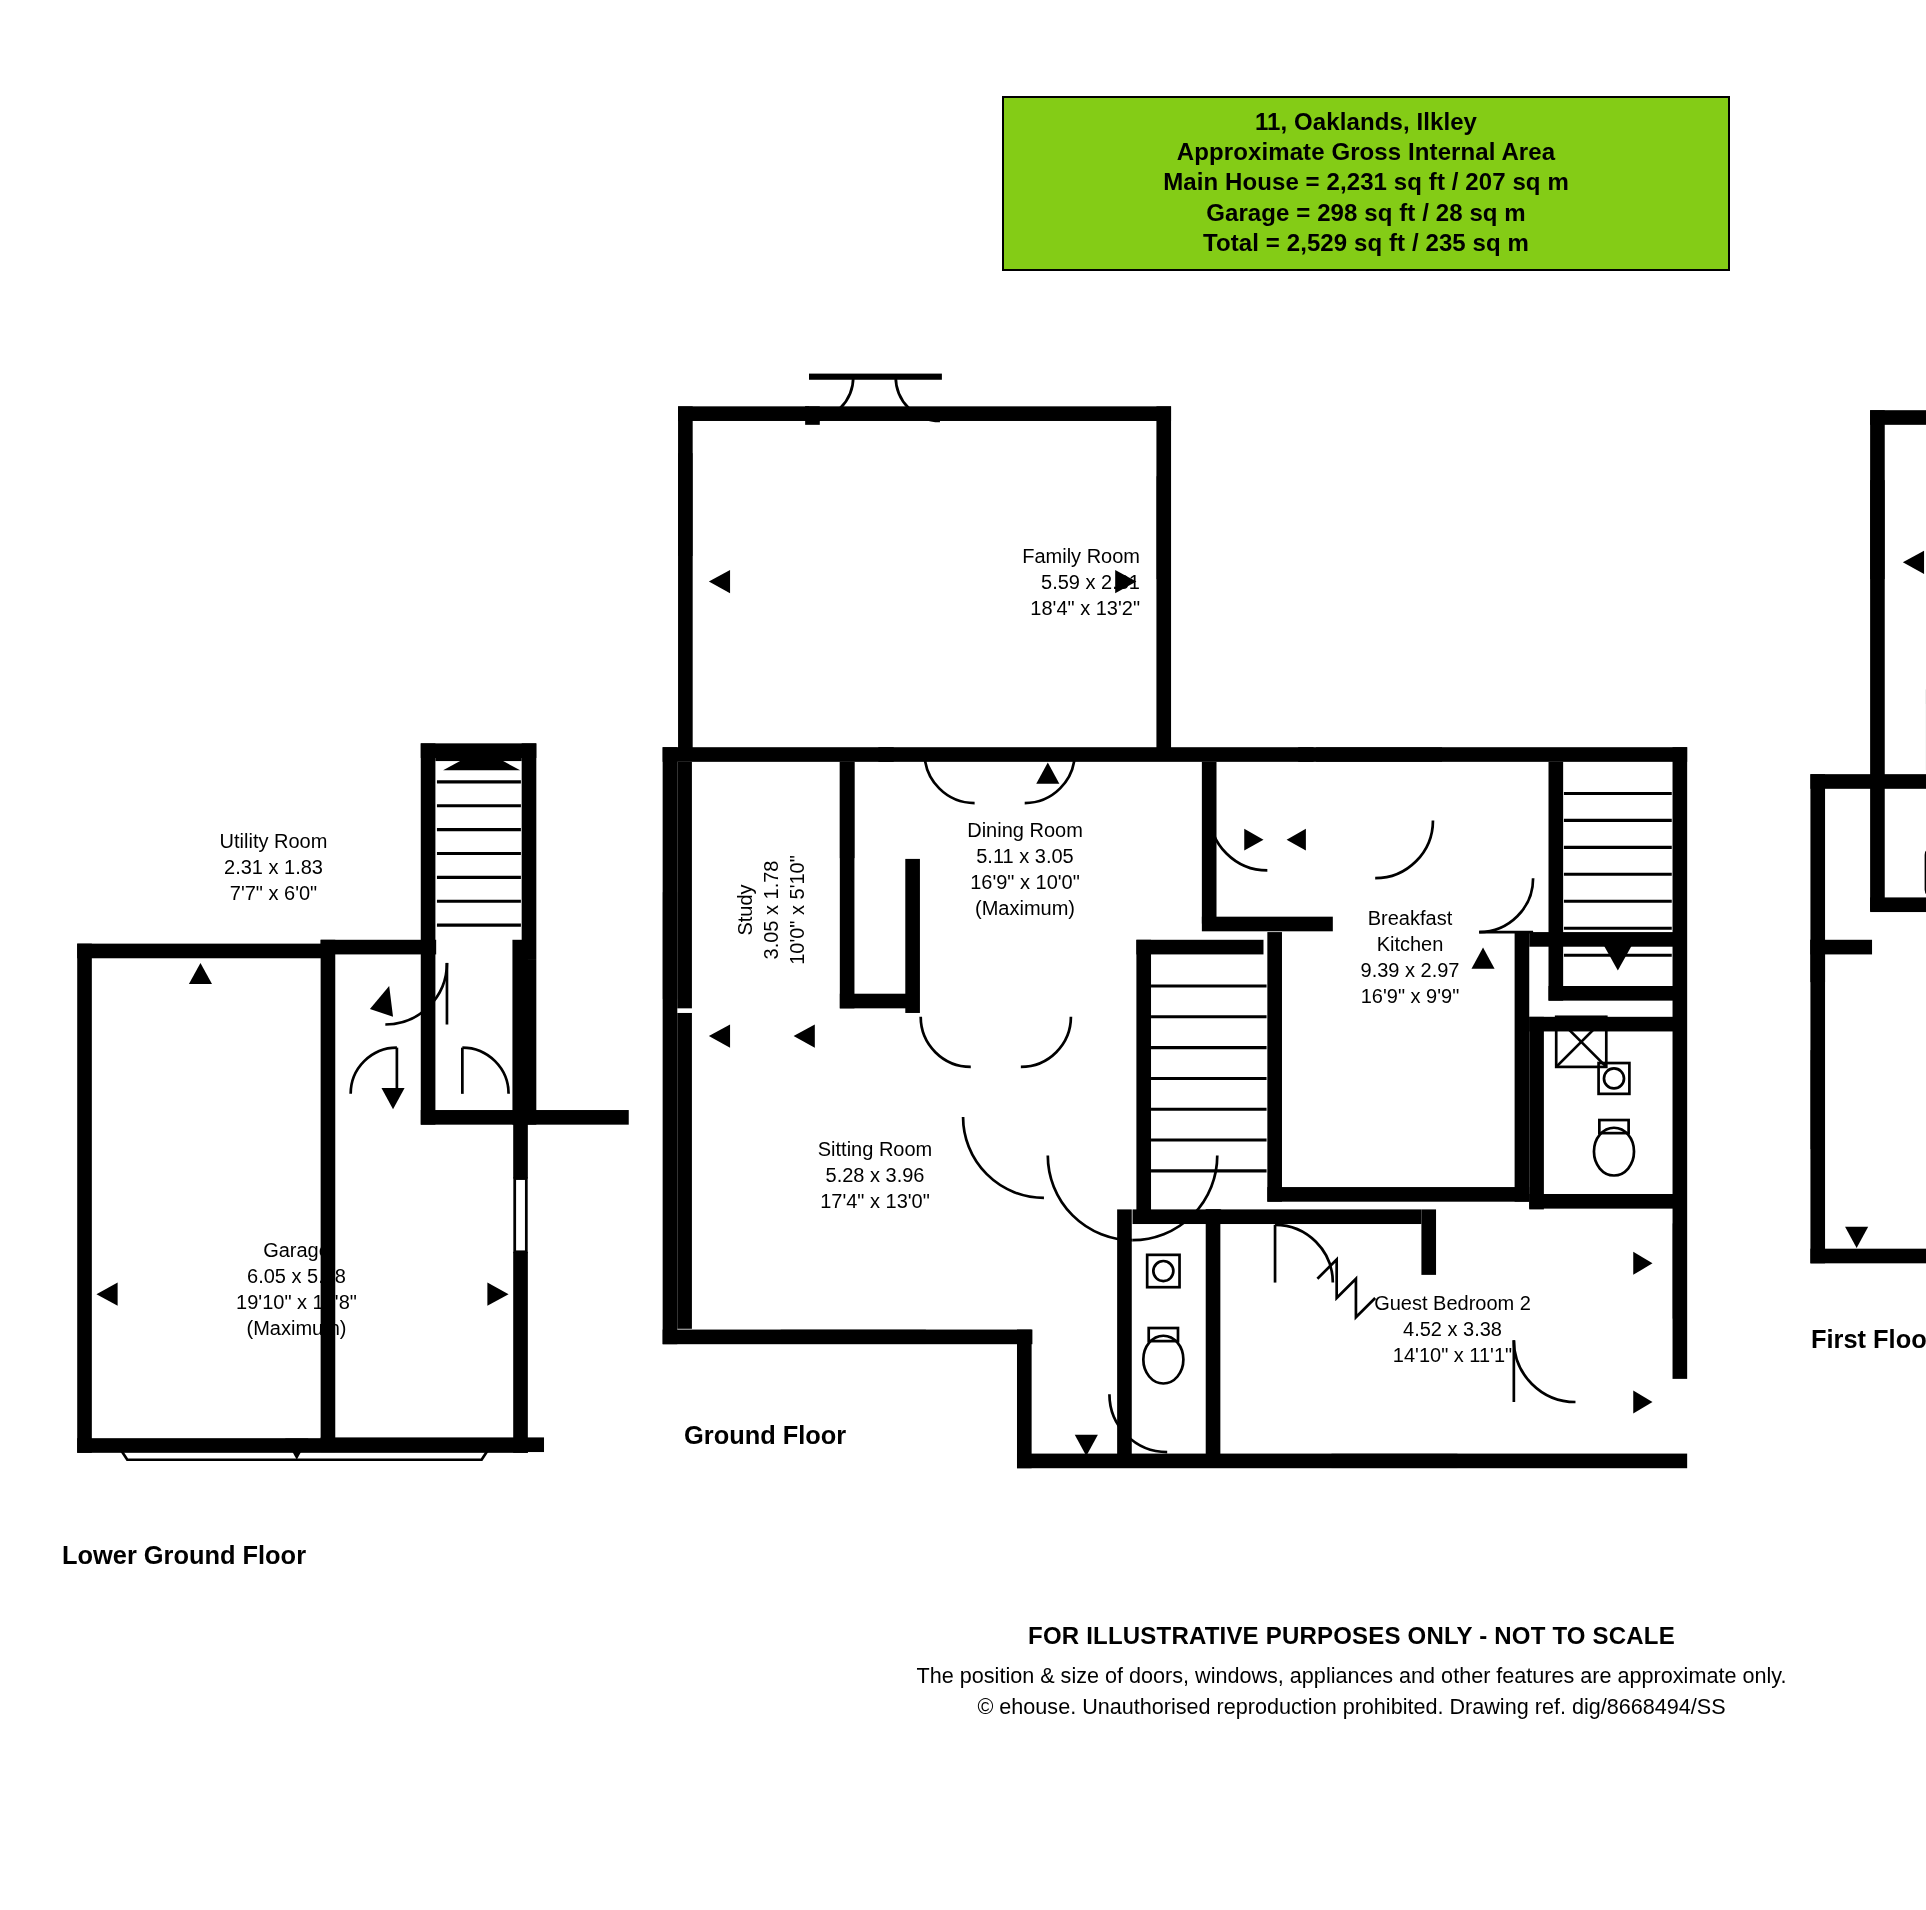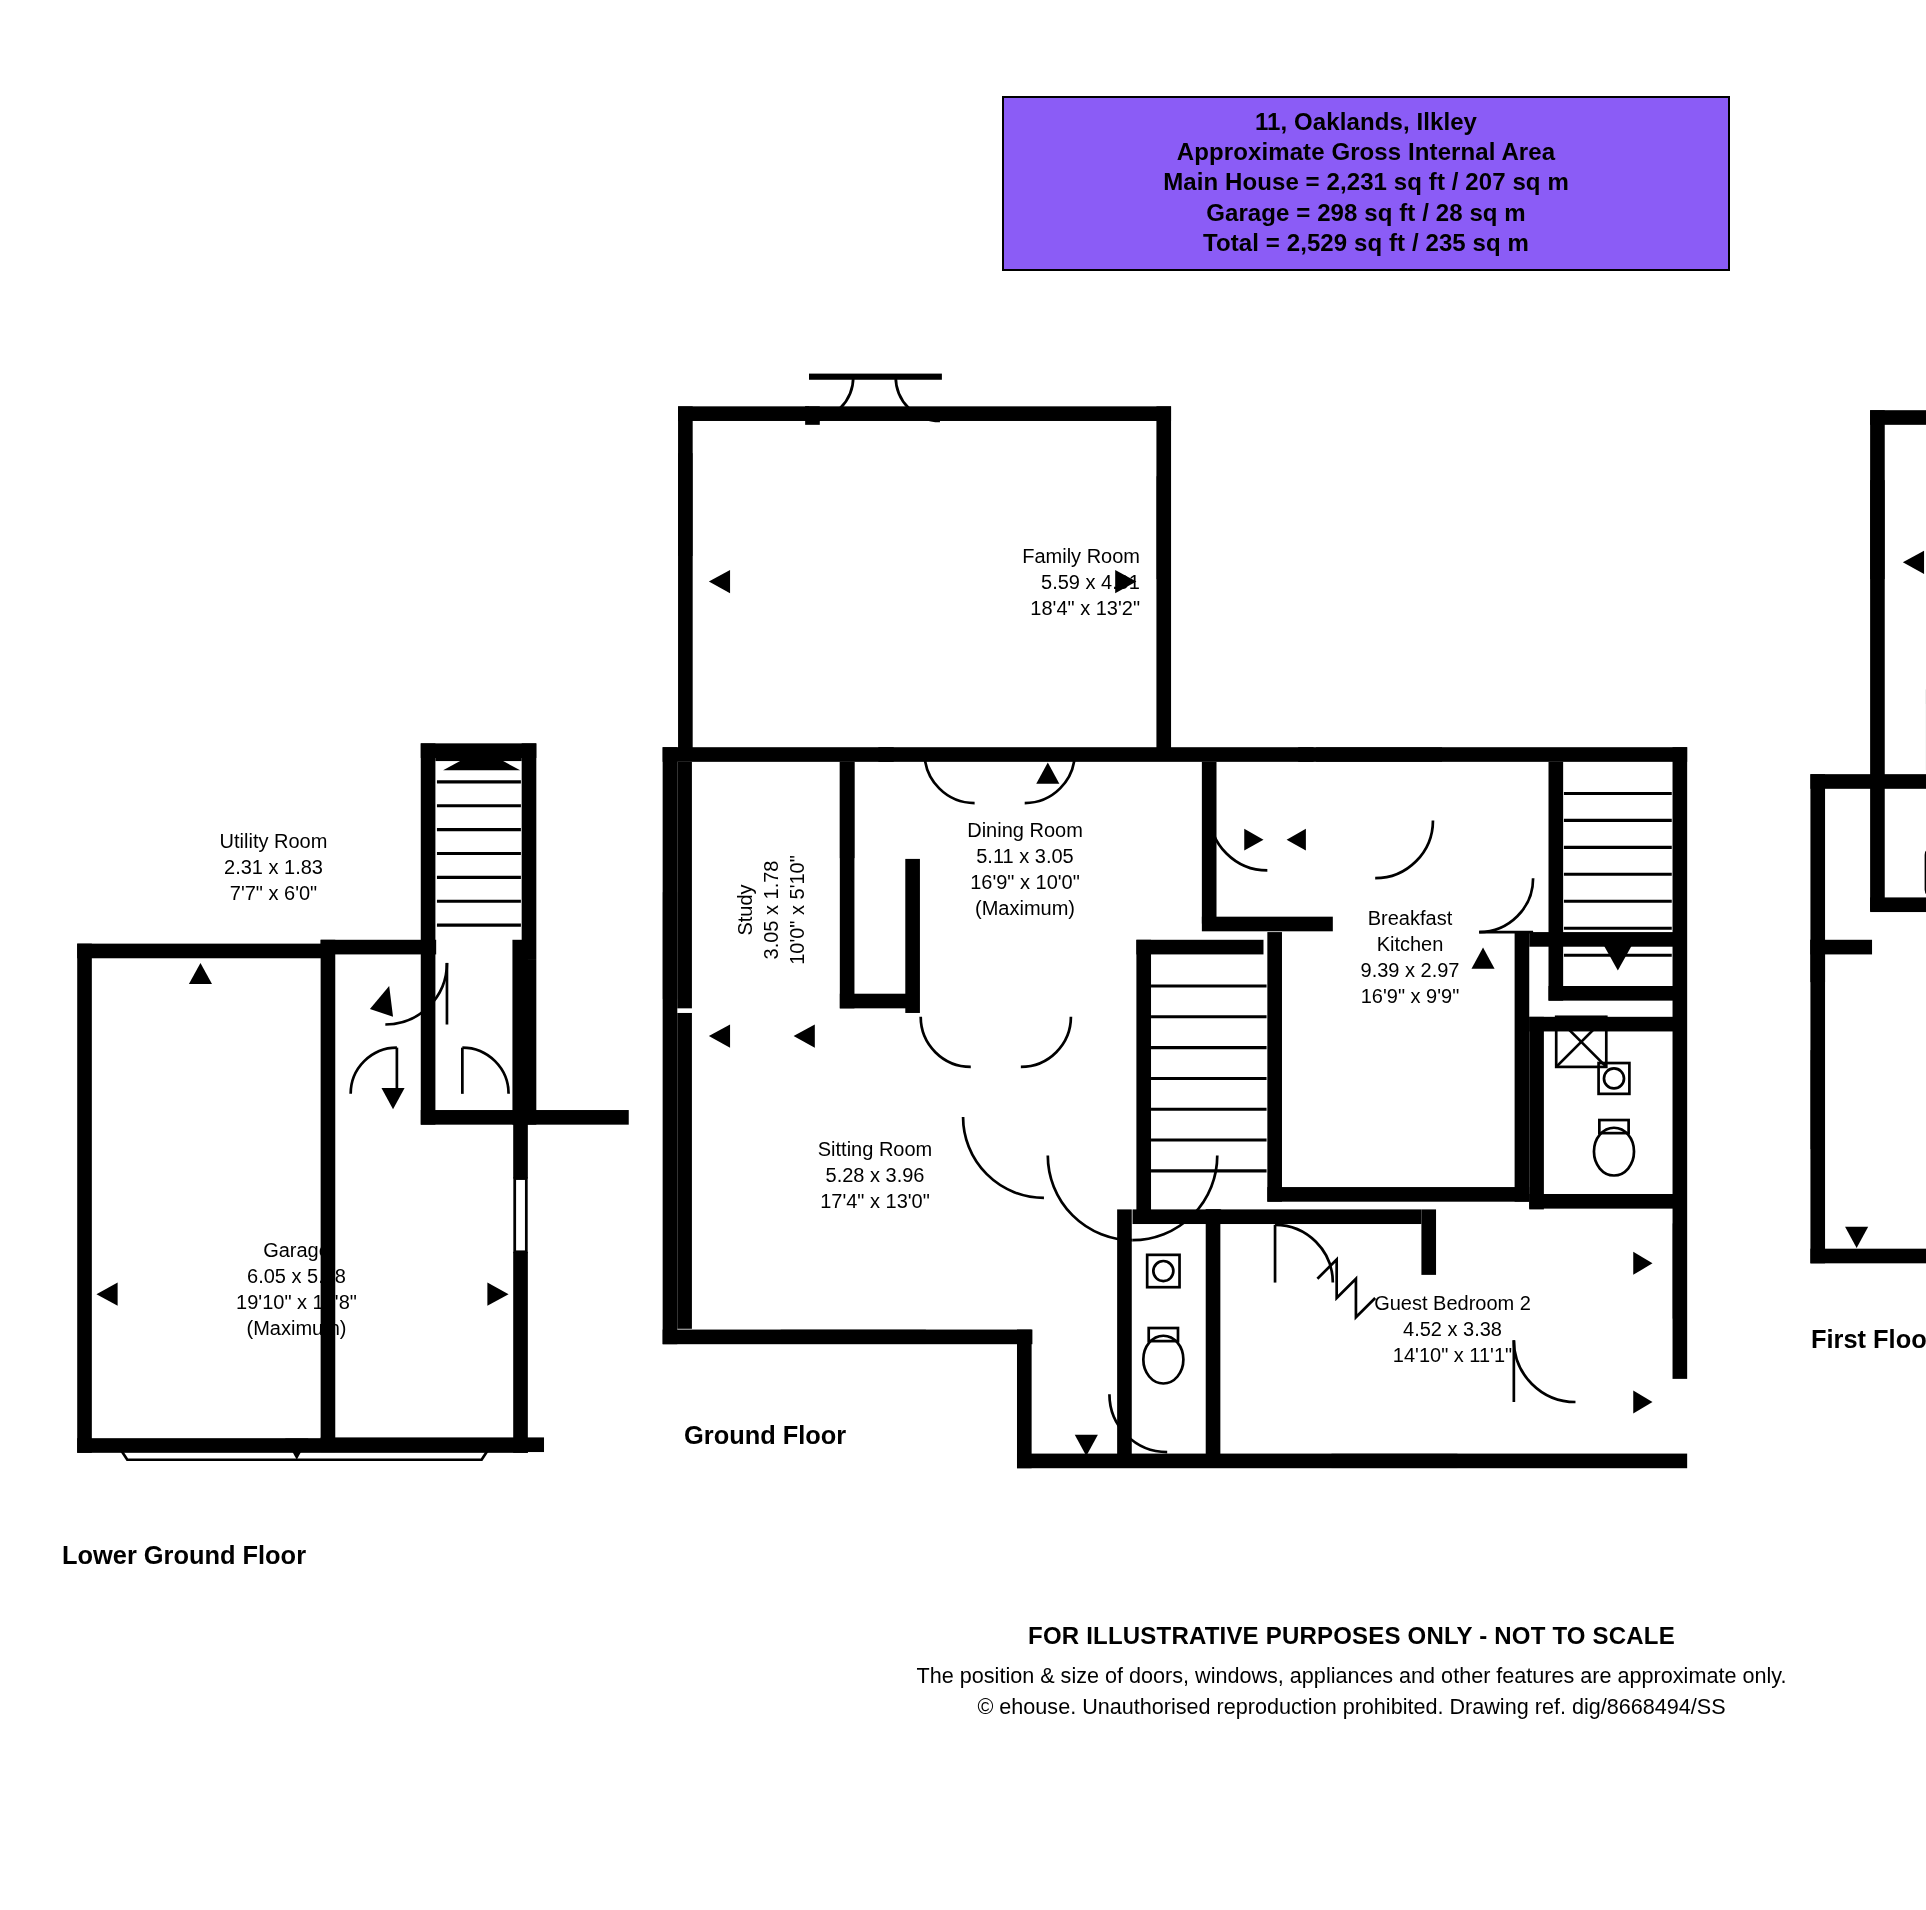--- a/index.html
+++ b/index.html
@@ -21,21 +21,21 @@
     width: 2703px;
     height: 1910px;
   }
   
   #title-block {
     position: absolute;
     left: 1002px;
     top: 96px;
     width: 728px;
     border: 2.7px solid #000;
-    background: #8b5cf6;
+    background: #84cc16;
     text-align: center;
     padding: 8.5px 3.9px 10px 3.9px;
     box-sizing: border-box;
   }
   #title-block .line {
     font-weight: bold;
     font-size: 24px;
     line-height: 1.27;
     letter-spacing: 0.1px;
   }
@@ -426,21 +426,21 @@
 
   <div class="room-label" style="left:177px; top:1237px; width:239px;">
     <span class="rname">Garage</span>
     <span class="rdim">6.05 x 5.38</span>
     <span class="rdim">19'10" x 17'8"</span>
     <span class="rdim">(Maximum)</span>
   </div>
 
   <div class="room-label" style="left:801px; top:543px; width:339px;text-align:right;">
     <span class="rname">Family Room</span>
-    <span class="rdim">5.59 x 4.01</span>
+    <span class="rdim">5.59 x 2.81</span>
     <span class="rdim">18'4" x 13'2"</span>
   </div>
 
   <div class="room-label vertical" style="left:655px; top:871px; width:231px;">
     <span class="rname">Study</span>
     <span class="rdim">3.05 x 1.78</span>
     <span class="rdim">10'0" x 5'10"</span>
   </div>
 
   <div class="room-label" style="left:871px; top:817px; width:308px;">

